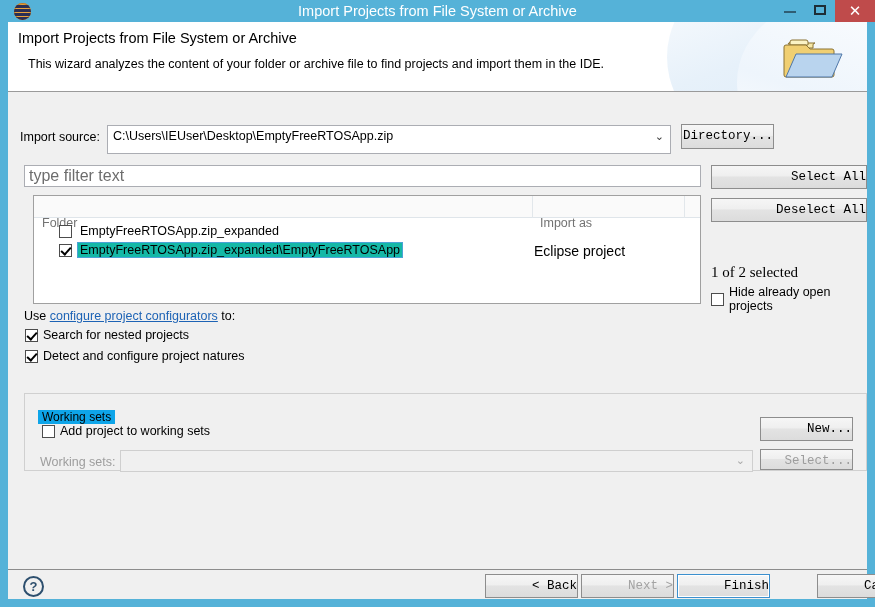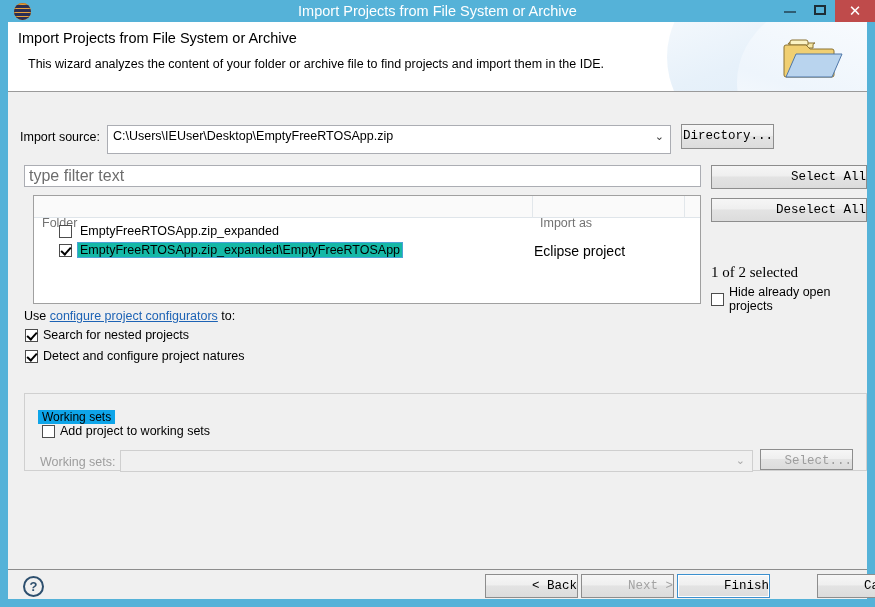--- a/index.html
+++ b/index.html
@@ -492,20 +492,21 @@
       <div class="cbrow cb-addws">
         <span class="chk"></span>
         <span>Add project to working sets</span>
       </div>
 
       <div class="lbl ws-label">Working sets:</div>
       <div class="ws-combo">
         <span class="arrow">⌄</span>
       </div>
 
+      <div class="pushbtn btn-new">New...</div>
       <div class="pushbtn btn-select">Select...</div>
 
     </div>
 
     <div class="sep"></div>
     <div class="footer">
       <div class="help-icon">?</div>
       <div class="pushbtn fbtn fb-back">&lt; Back</div>
       <div class="pushbtn fbtn fb-next">Next &gt;</div>
       <div class="pushbtn fbtn fb-finish">Finish</div>

